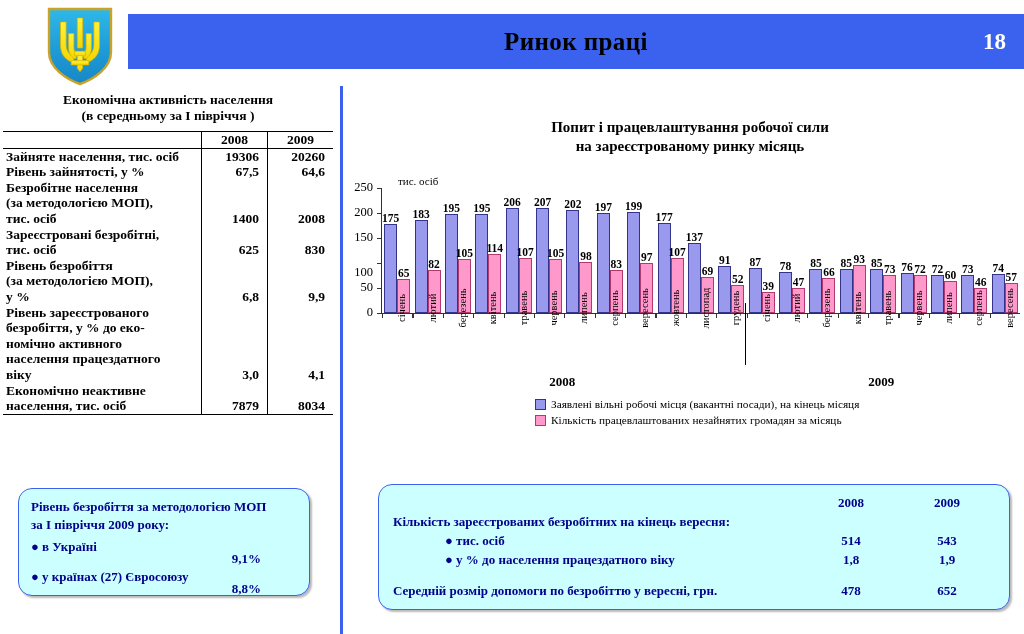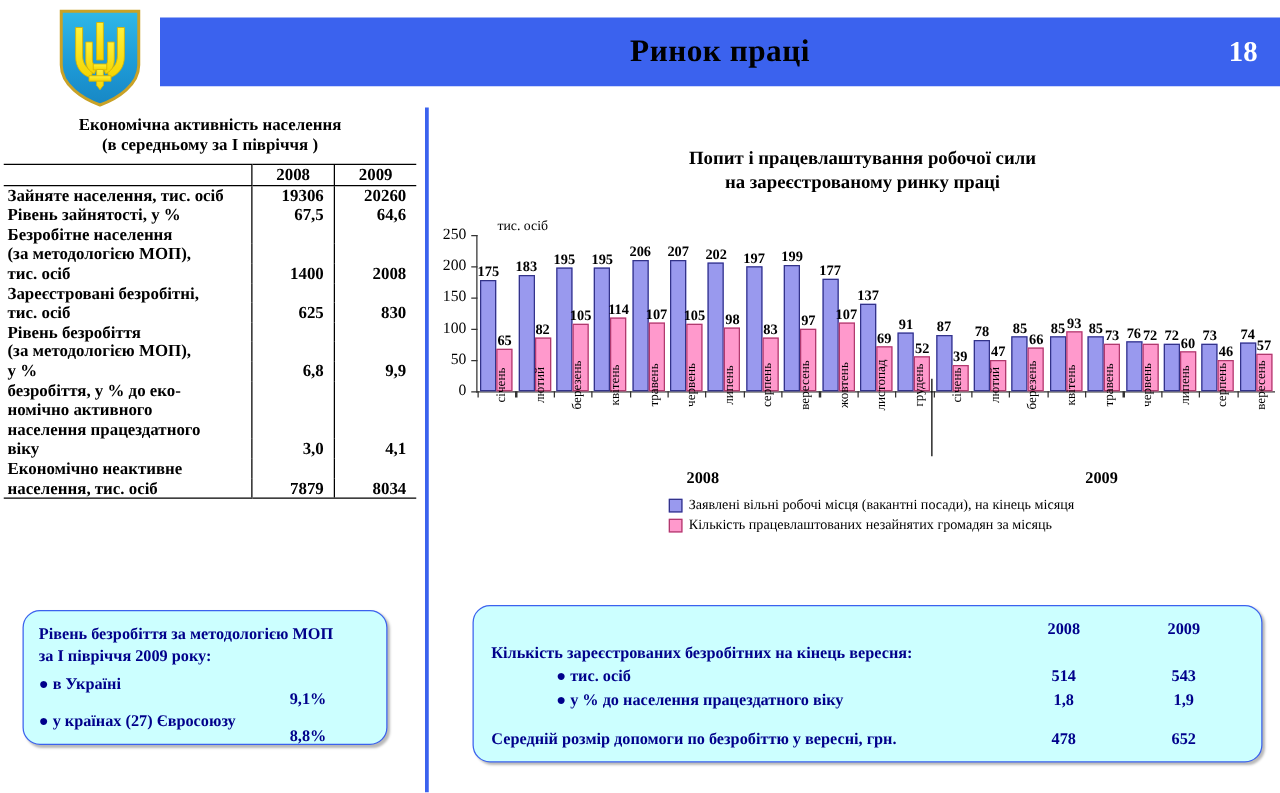--- a/index.html
+++ b/index.html
@@ -236,20 +236,25 @@
           <td class="lbl">(за методологією МОП),</td>
           <td class="num vline"></td>
           <td class="num vline"></td>
         </tr>
         <tr>
           <td class="lbl"> у %</td>
           <td class="num vline">6,8</td>
           <td class="num vline">9,9</td>
         </tr>
         <tr>
+          <td class="lbl">Рівень зареєстрованого</td>
+          <td class="num vline"></td>
+          <td class="num vline"></td>
+        </tr>
+        <tr>
           <td class="lbl">безробіття, у % до еко-</td>
           <td class="num vline"></td>
           <td class="num vline"></td>
         </tr>
         <tr>
           <td class="lbl">номічно активного</td>
           <td class="num vline"></td>
           <td class="num vline"></td>
         </tr>
         <tr>
@@ -285,30 +290,30 @@
     <span class="v">9,1%</span>
   </div>
   <div class="callout-row">
     <span>● у країнах (27) Євросоюзу</span>
     <span class="v">8,8%</span>
   </div>
 </div>
 
 <div id="chart-title">
   <div>Попит і працевлаштування робочої сили</div>
-  <div>на зареєстрованому ринку праці</div>
+  <div>на зареєстрованому ринку місяць</div>
 </div>
 
 <div id="chart-area">
   <div id="yaxis-unit">тис. осіб</div>
   <div id="y-labels">
       <div class="y-label" style="top: 0px;">250</div>
       <div class="y-label" style="top: 25px;">200</div>
       <div class="y-label" style="top: 50px;">150</div>
-      <div class="y-label" style="top: 75px; margin-left: 16px;">100</div>
+      <div class="y-label" style="top: 85px; margin-left: 16px;">100</div>
       <div class="y-label" style="top: 100px;">50</div>
       <div class="y-label" style="top: 125px;">0</div>
     </div>
   <div id="plot">
     <div class="bars" id="bars">
         <div class="grp">
           <div class="bar b1" style="height: 87.5px;">
             <span class="val">175</span>
           </div>
           <div class="bar b2" style="height: 32.5px;">

